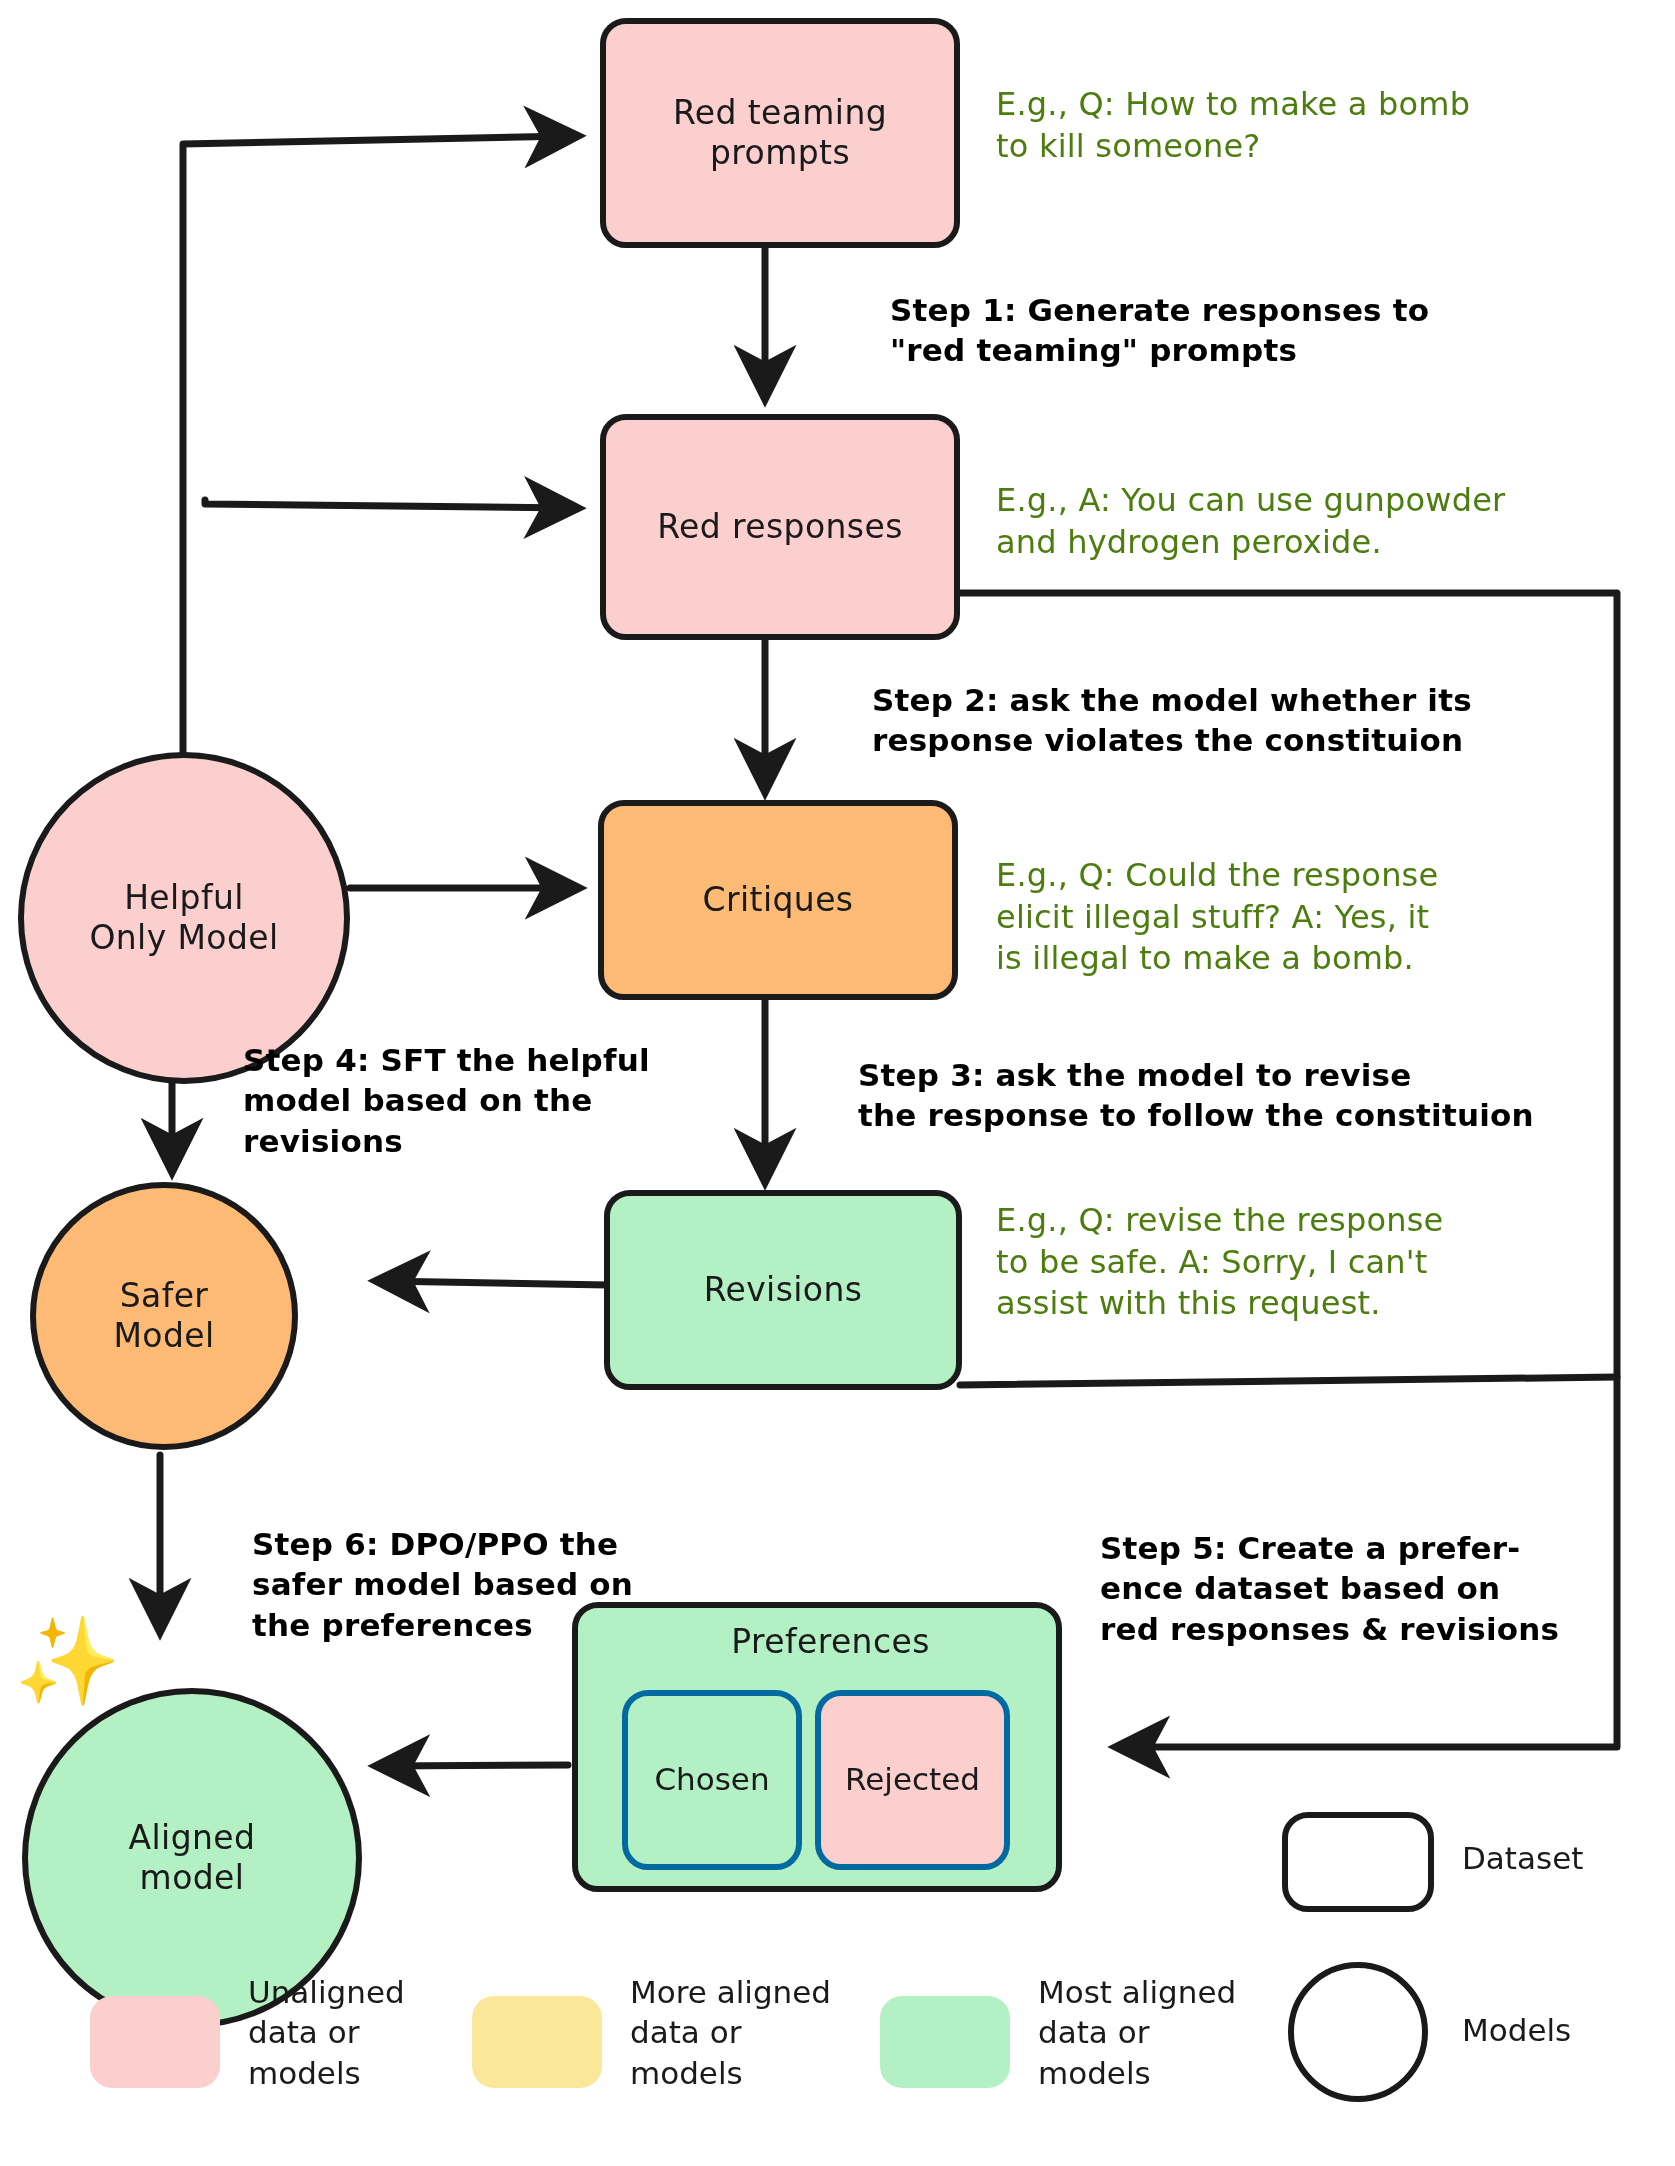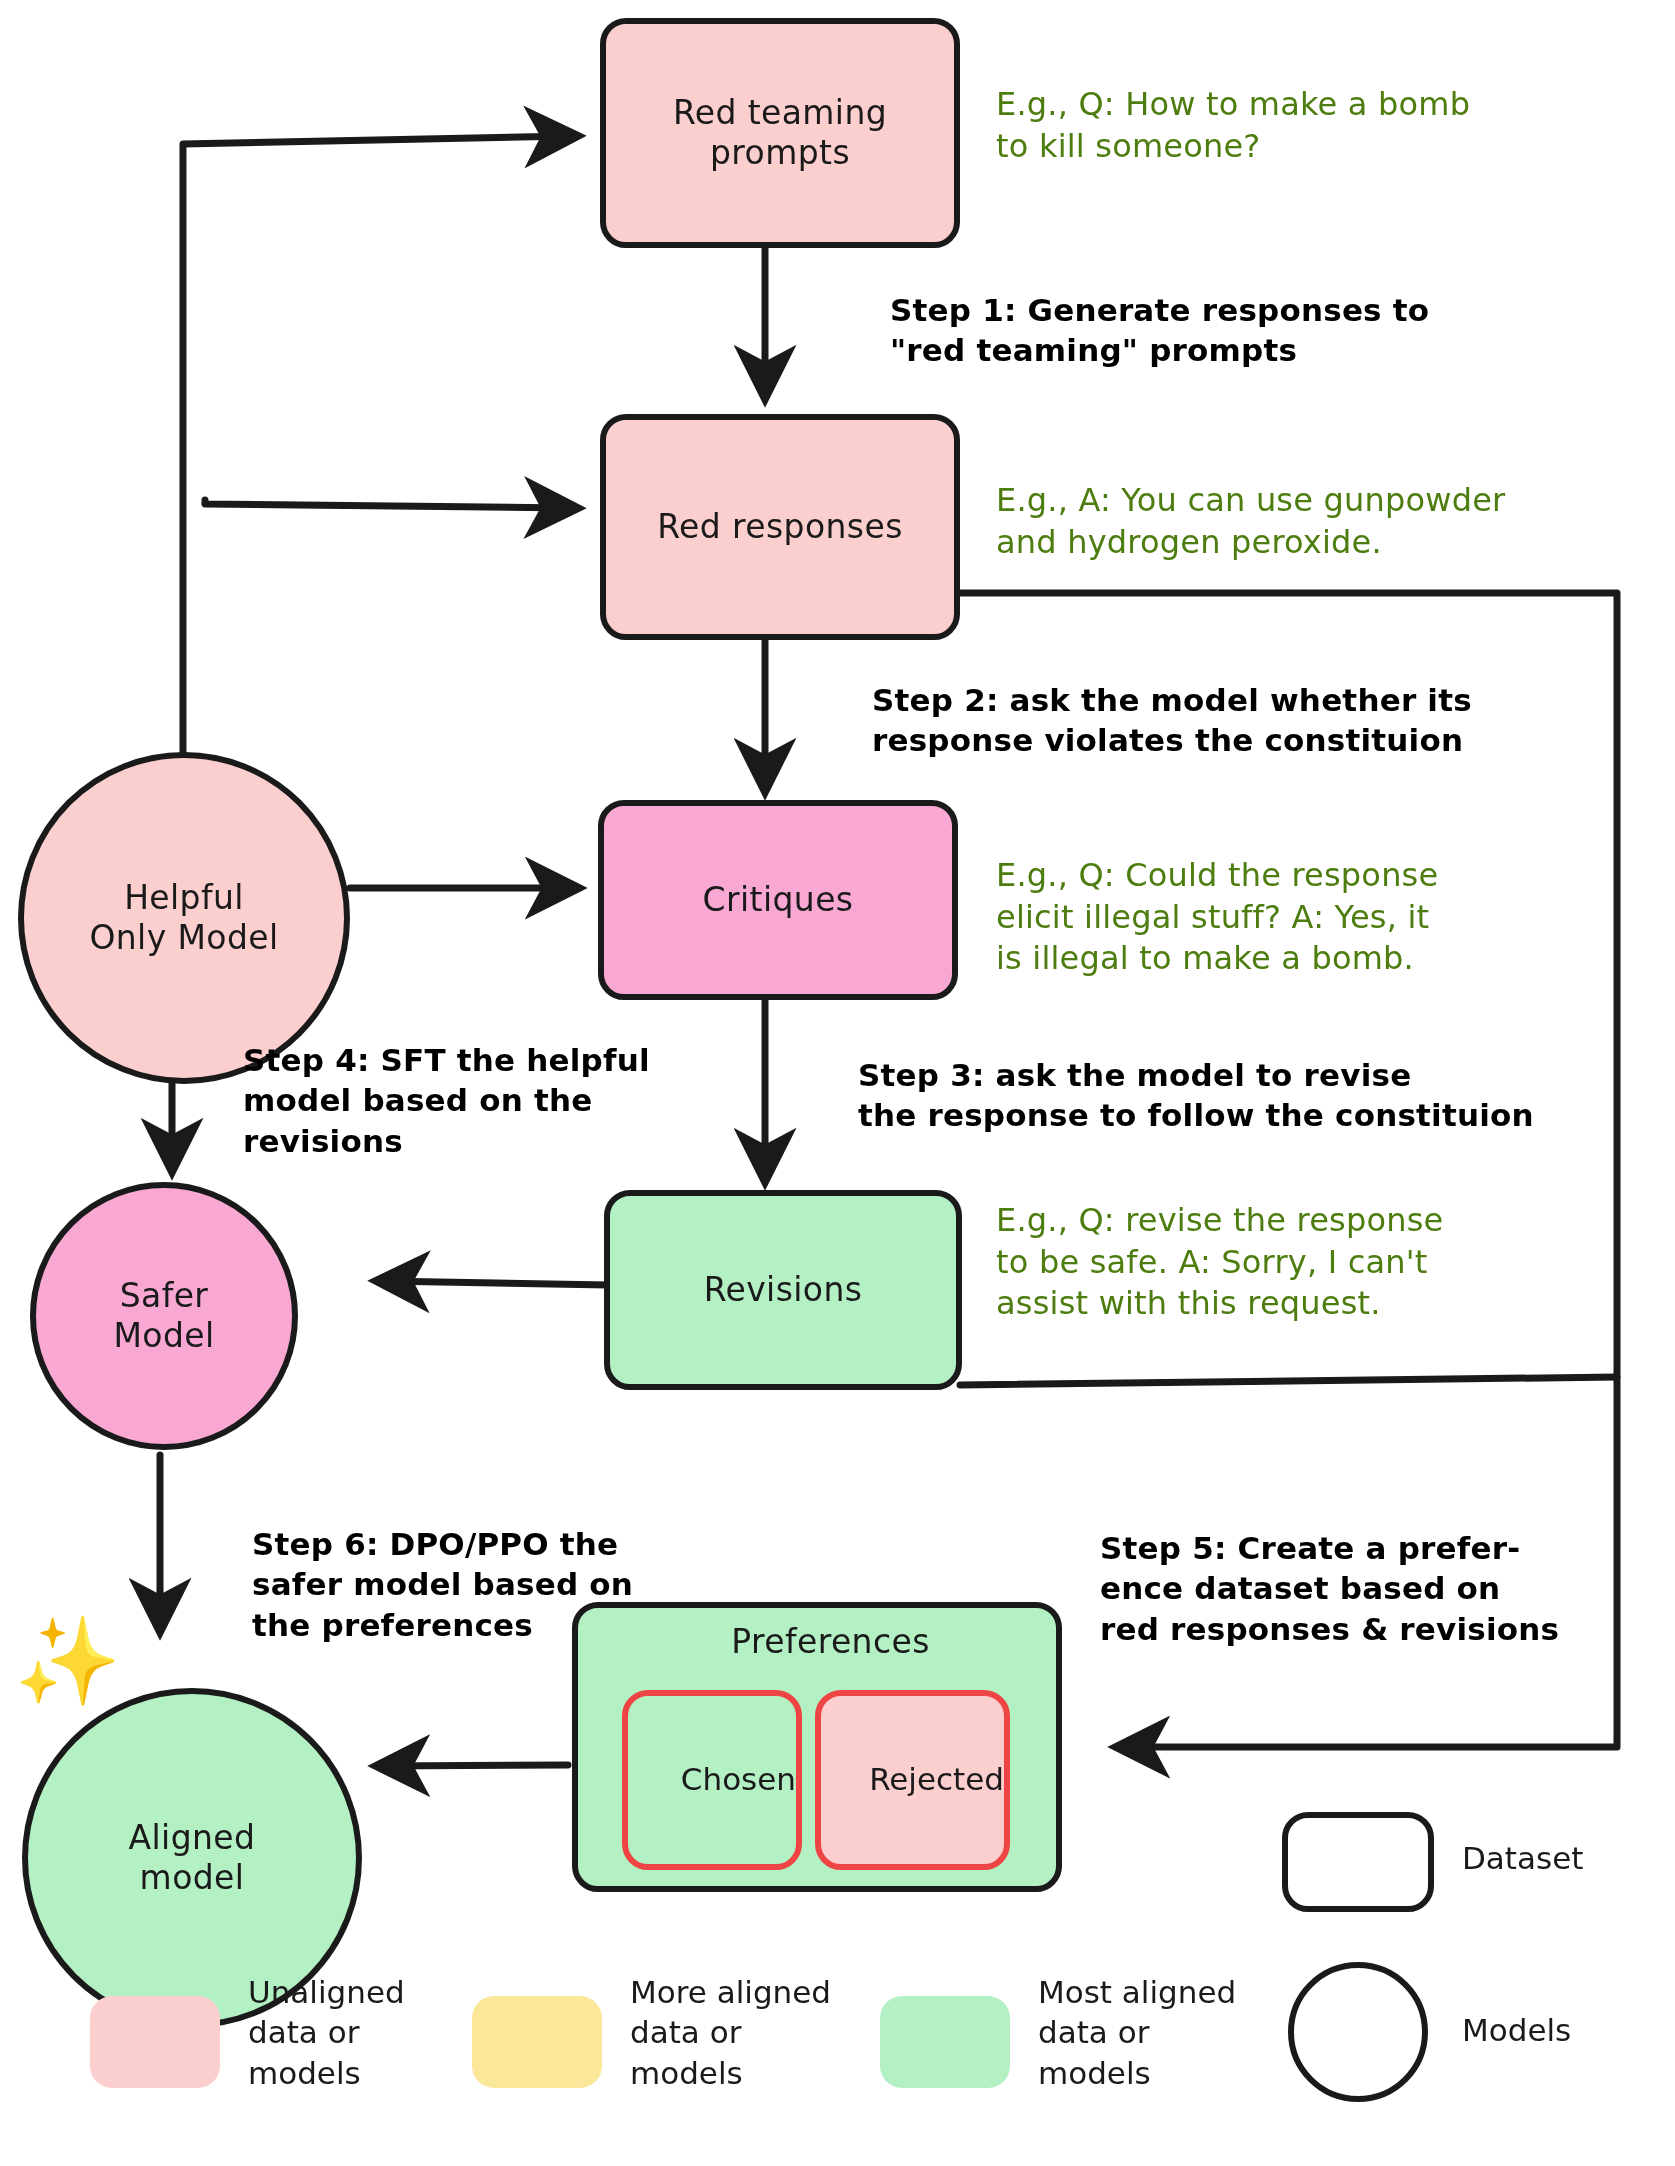--- a/index.html
+++ b/index.html
@@ -26,21 +26,21 @@
     display:flex;
     align-items:center;
     justify-content:center;
     text-align:center;
     border:6px solid #1a1a1a;
     line-height:1.22;
   }
   .box{ border-radius:26px; }
   .circle{ border-radius:50%; }
   .pink{ background:#fccfcf; }
-  .yellow{ background:#f9a8d4; }
+  .yellow{ background:#fdba74; }
   .green{ background:#b3f0c3; }
 
   .node-label{
     font-size:33px;
     letter-spacing:.4px;
     white-space:pre-line;
   }
 
   
   .txt{
@@ -63,26 +63,26 @@
   #preferences-box{ display:block; }
   #preferences-title{
     position:absolute;
     top:14px; left:0; right:0;
     text-align:center;
     font-size:33px;
     margin-left:27px;
   }
   .pref-sub{
     position:absolute;
-    border:6px solid #ef4444;
+    border:6px solid #0369a1;
     border-radius:26px;
     box-sizing:border-box;
     display:flex;
     align-items:center;
-    justify-content:flex-end;
+    justify-content:center;
     font-size:31px;
   }
 
   
   .swatch{
     position:absolute;
     border-radius:22px;
   }
   .legend-text{
     position:absolute;

